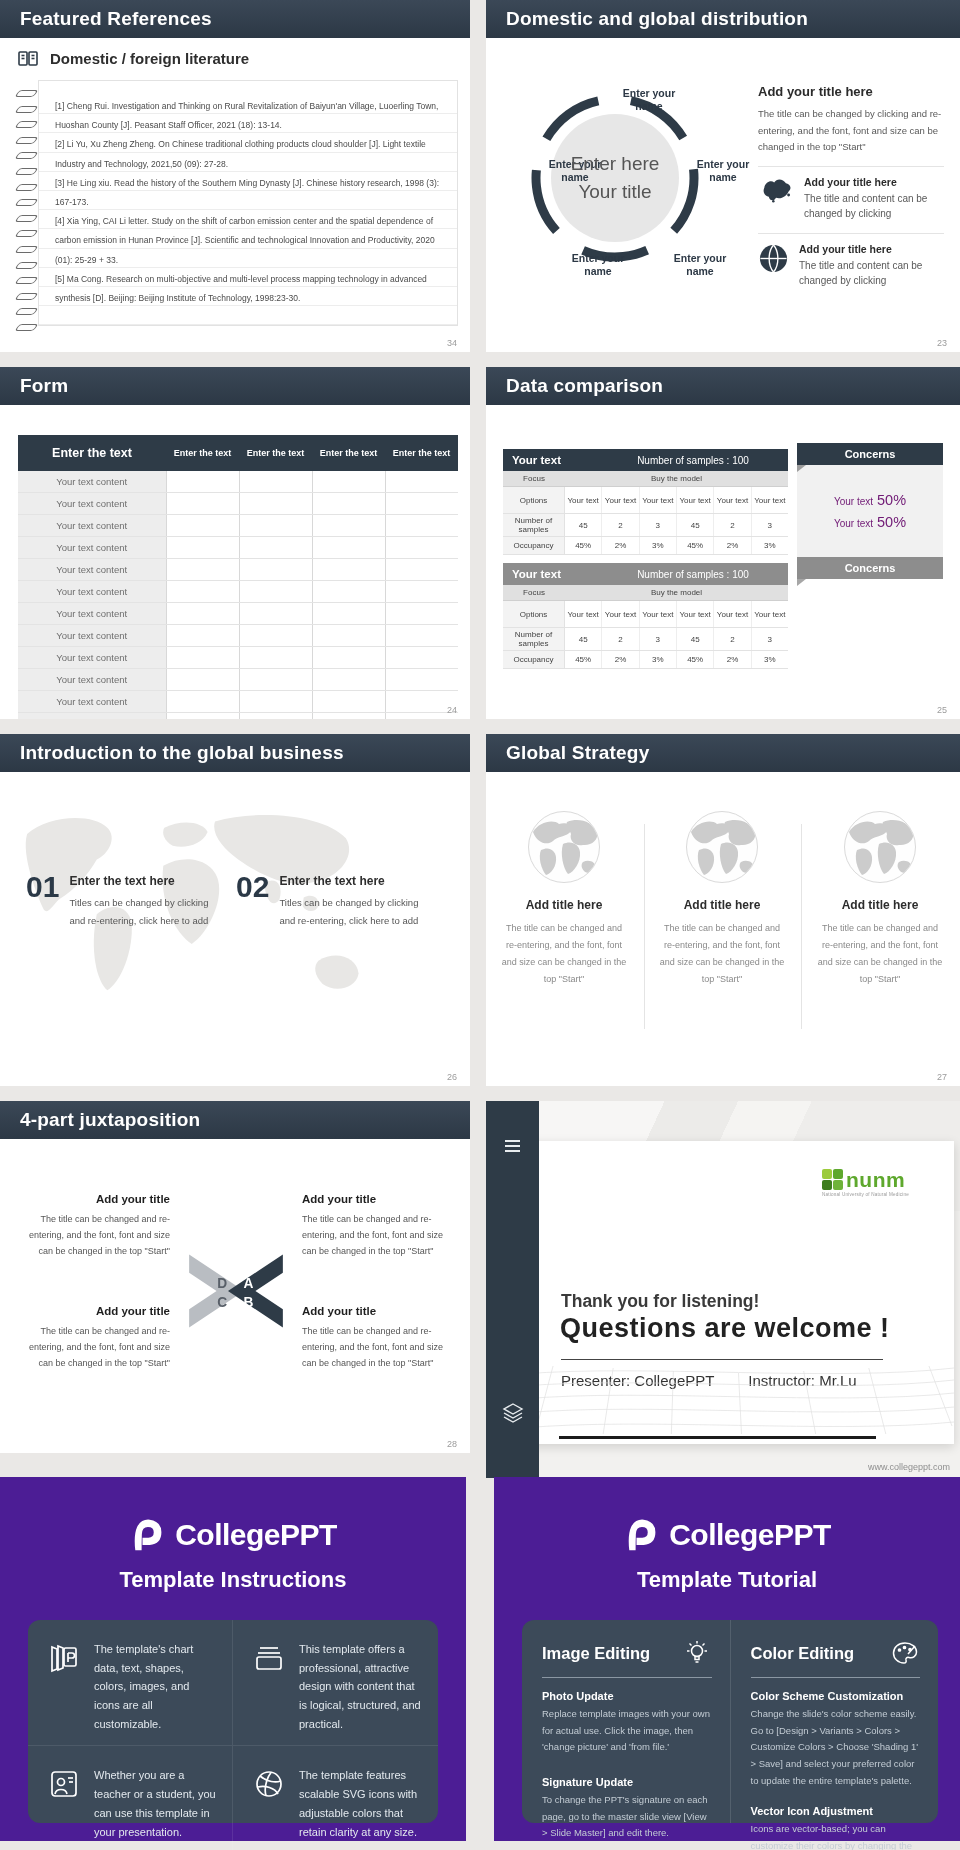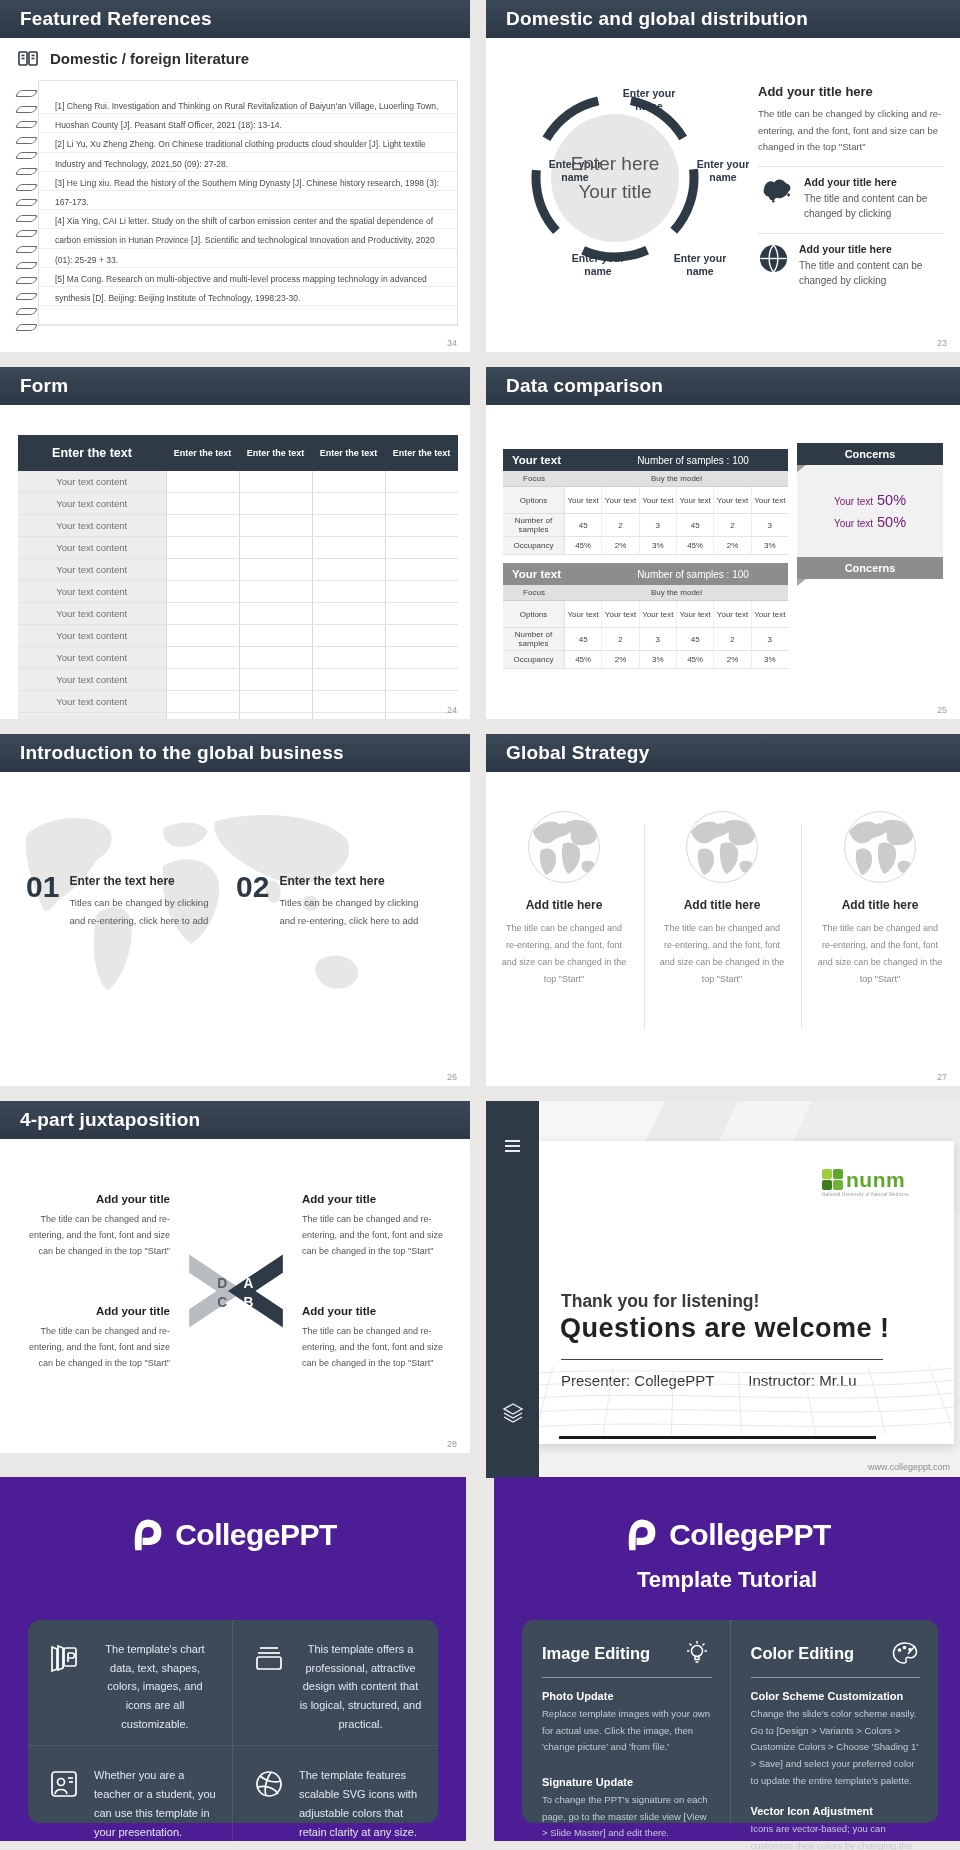--- a/index.html
+++ b/index.html
@@ -117,21 +117,21 @@
 
   
   .panel{position:absolute;top:1477px;height:364px;background:#4c1d95;color:#fff;}
   .brandrow{display:flex;justify-content:center;align-items:center;gap:10px;margin-top:40px;}
   .brandtxt{font-size:30px;font-weight:bold;letter-spacing:-.5px;}
   .psub{text-align:center;font-size:22px;font-weight:bold;margin-top:14px;}
   .pcardL{position:absolute;left:28px;right:28px;top:143px;bottom:18px;background:#3c4a59;border-radius:12px;
           display:grid;grid-template-columns:1fr 1fr;grid-template-rows:1fr 1fr;}
   .pcell{padding:20px 16px 12px 18px;display:flex;gap:12px;align-items:flex-start;}
   .pcell.bR{border-right:1px solid rgba(255,255,255,.09);}
-  .pcell.bB{border-bottom:1px solid rgba(255,255,255,.09);text-align:center;}
+  .pcell.bB{border-bottom:1px solid rgba(255,255,255,.09);}
   .pcell p{margin:0;font-size:11px;line-height:1.7;color:#e3e9ee;}
   .pcardR{position:absolute;left:28px;right:22px;top:143px;bottom:18px;background:#3c4a59;border-radius:12px;
           display:flex;}
   .tcol{flex:1;padding:18px 18px 10px 20px;}
   .tcol + .tcol{border-left:1px solid rgba(255,255,255,.12);}
   .tcolhead{display:flex;justify-content:space-between;align-items:center;}
   .tcolhead .th{font-size:16.5px;font-weight:bold;}
   .trule{height:1px;background:#8b97a3;margin:9px 0 4px 0;}
   .tsec-t{font-size:11px;font-weight:bold;margin:12px 0 4px 0;color:#fff;}
   .tsec-b{font-size:9.5px;color:#c3ccd4;line-height:1.75;margin:0;}
@@ -607,20 +607,21 @@
 
   <section class="panel" style="left:0;width:466px">
     <div class="brandrow">
       <span>
         <svg width="36" height="36" viewBox="0 0 40 40">
             <path d="M7 37 Q5 20 9 11 Q14 2 23 3 Q36 5 36 17 Q36 30 23 31 L15 31 L15 23 L21.5 23 Q27.5 23 27.5 17 Q27.5 11 21 11 Q14.5 11 14.3 19 Q14 28 14 37 Z" fill="#ffffff"></path>
           </svg>
       </span>
       <span class="brandtxt">CollegePPT</span>
     </div>
+    <div class="psub">Template Instructions</div>
     <div class="pcardL">
       <div class="pcell bR bB">
         <span>
           <svg width="36" height="36" viewBox="0 0 36 36" fill="none" stroke="#fff" stroke-width="1.7">
             <path d="M6 7 L6 31 L11 29 L11 9 Z"></path>
               <path d="M12 6 L12 30 L17 28 L17 8 Z"></path>
             <rect x="18" y="8" width="12" height="18" rx="1.5"></rect>
               <path d="M22 13 h4 a2.5 2.5 0 0 1 0 5 h-4 v4 v-9"></path>
           </svg>
         </span>

